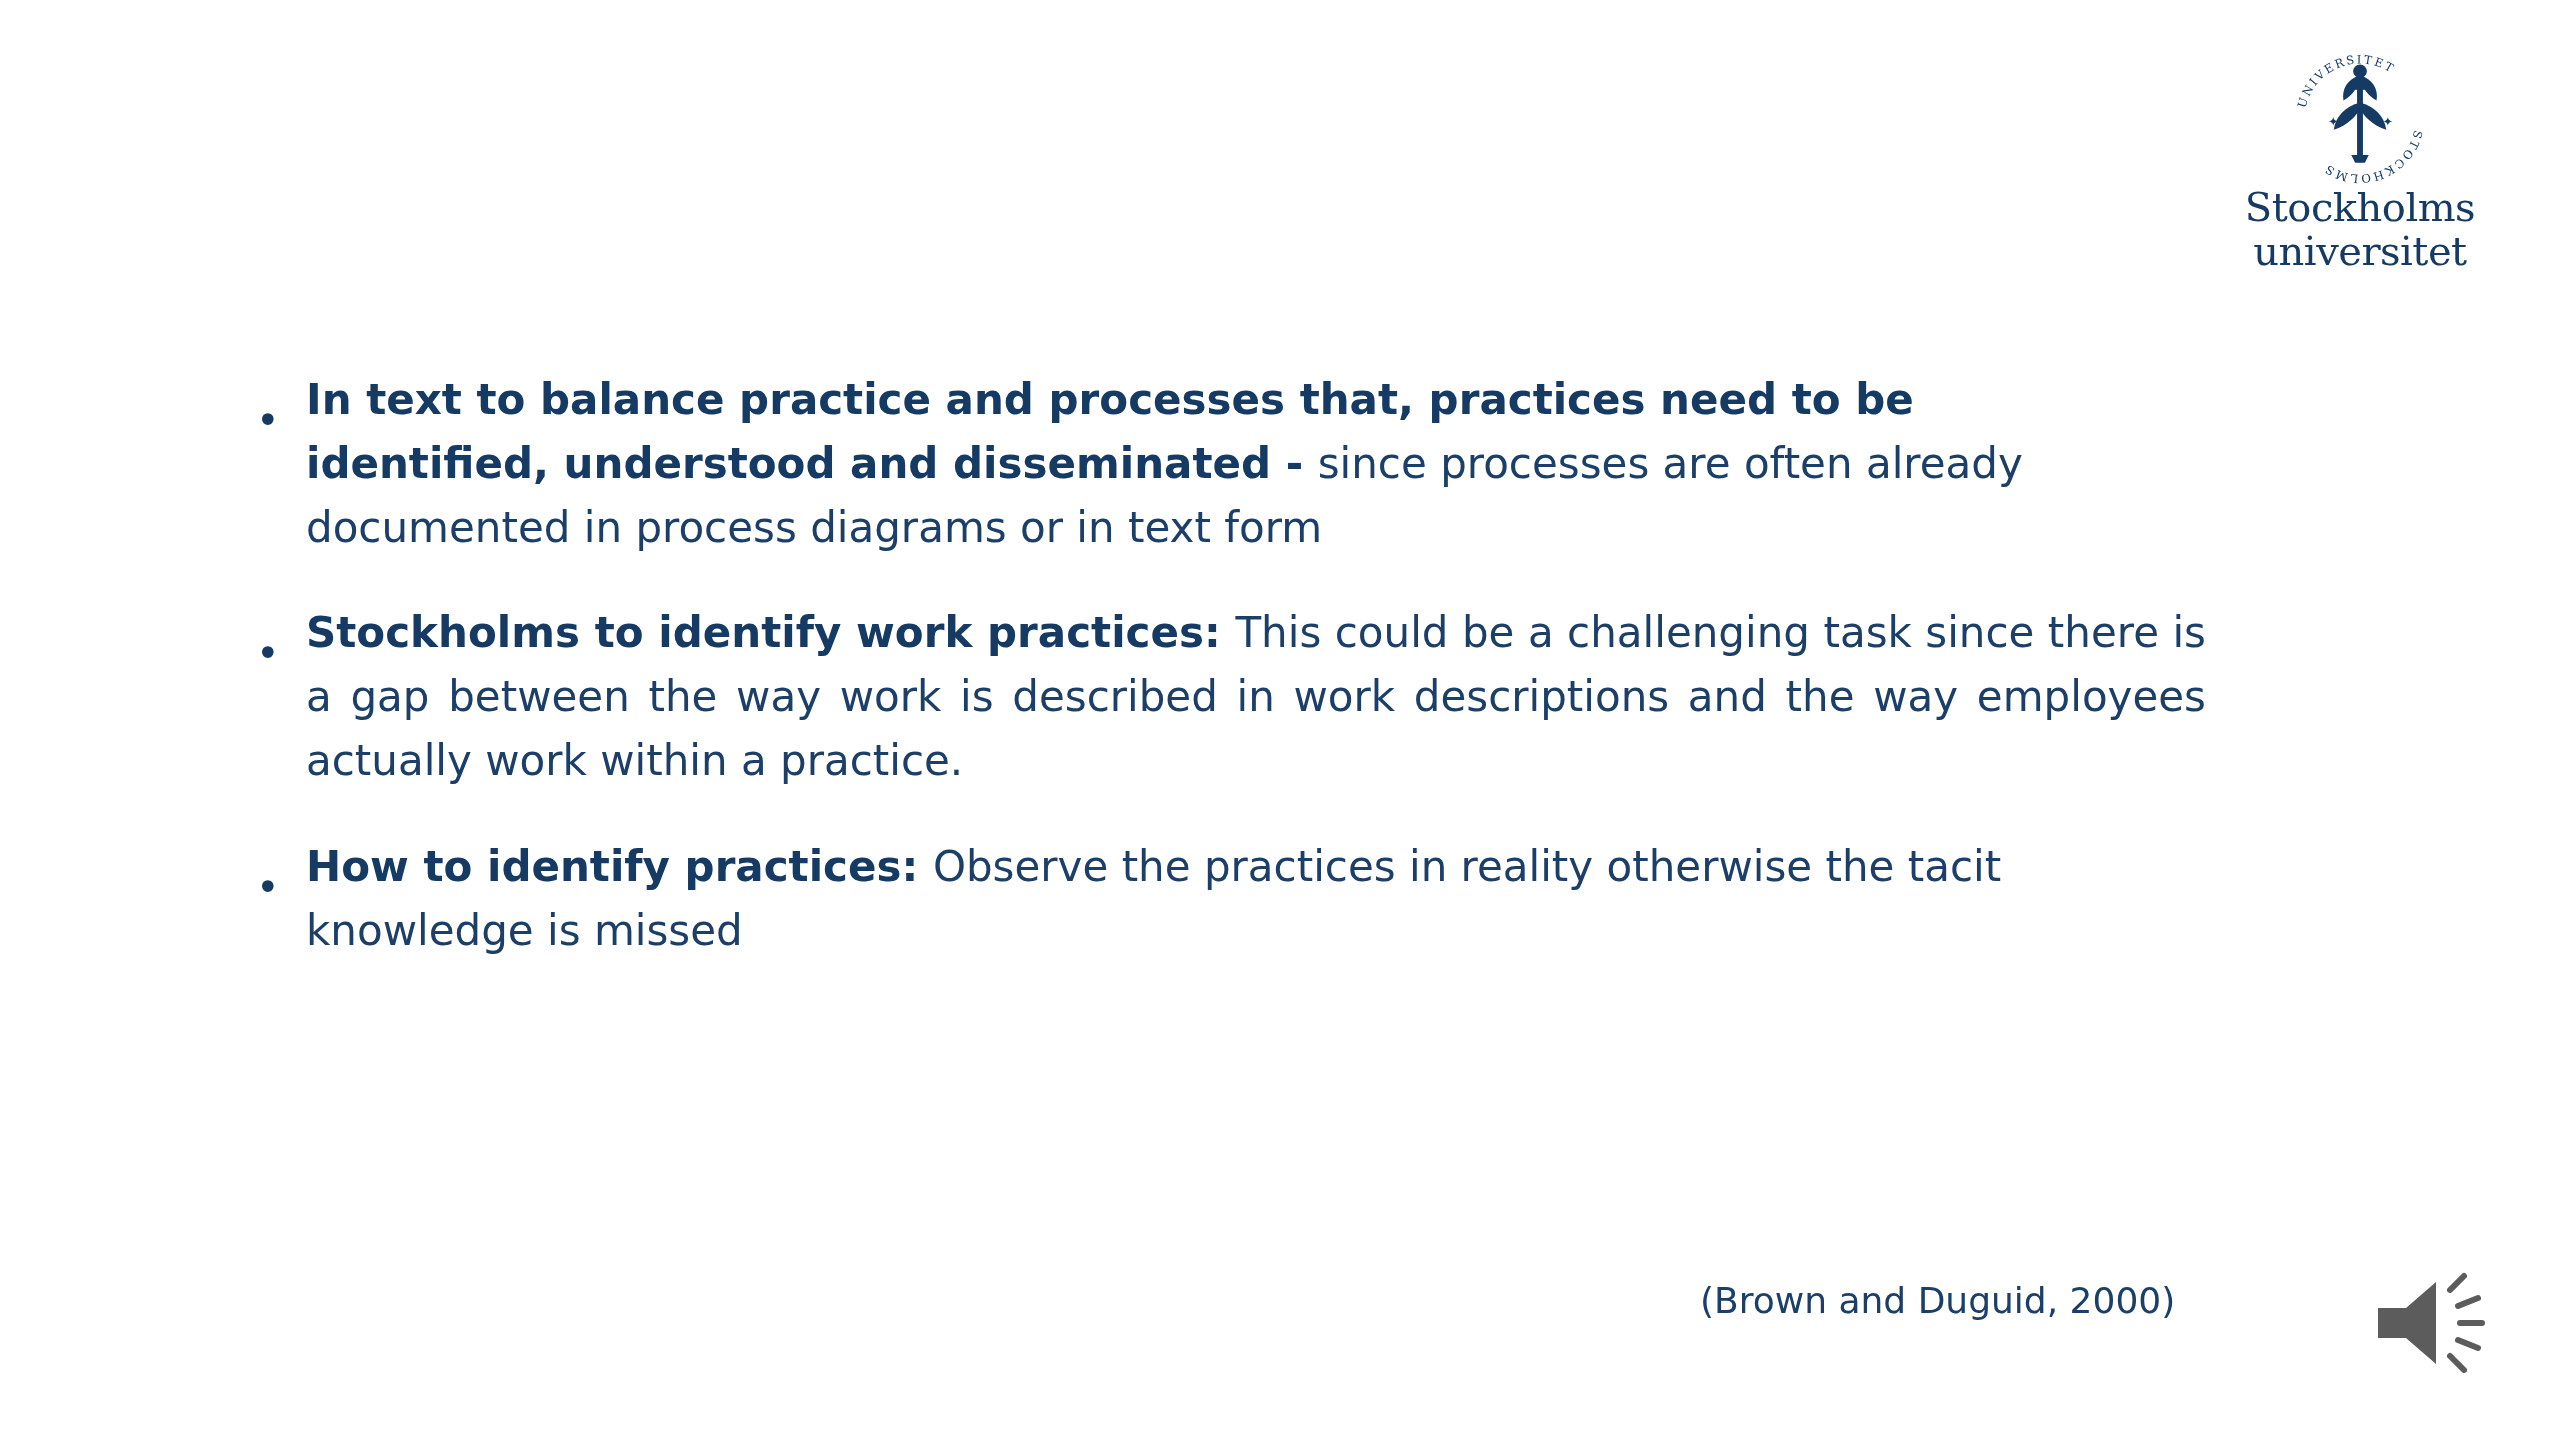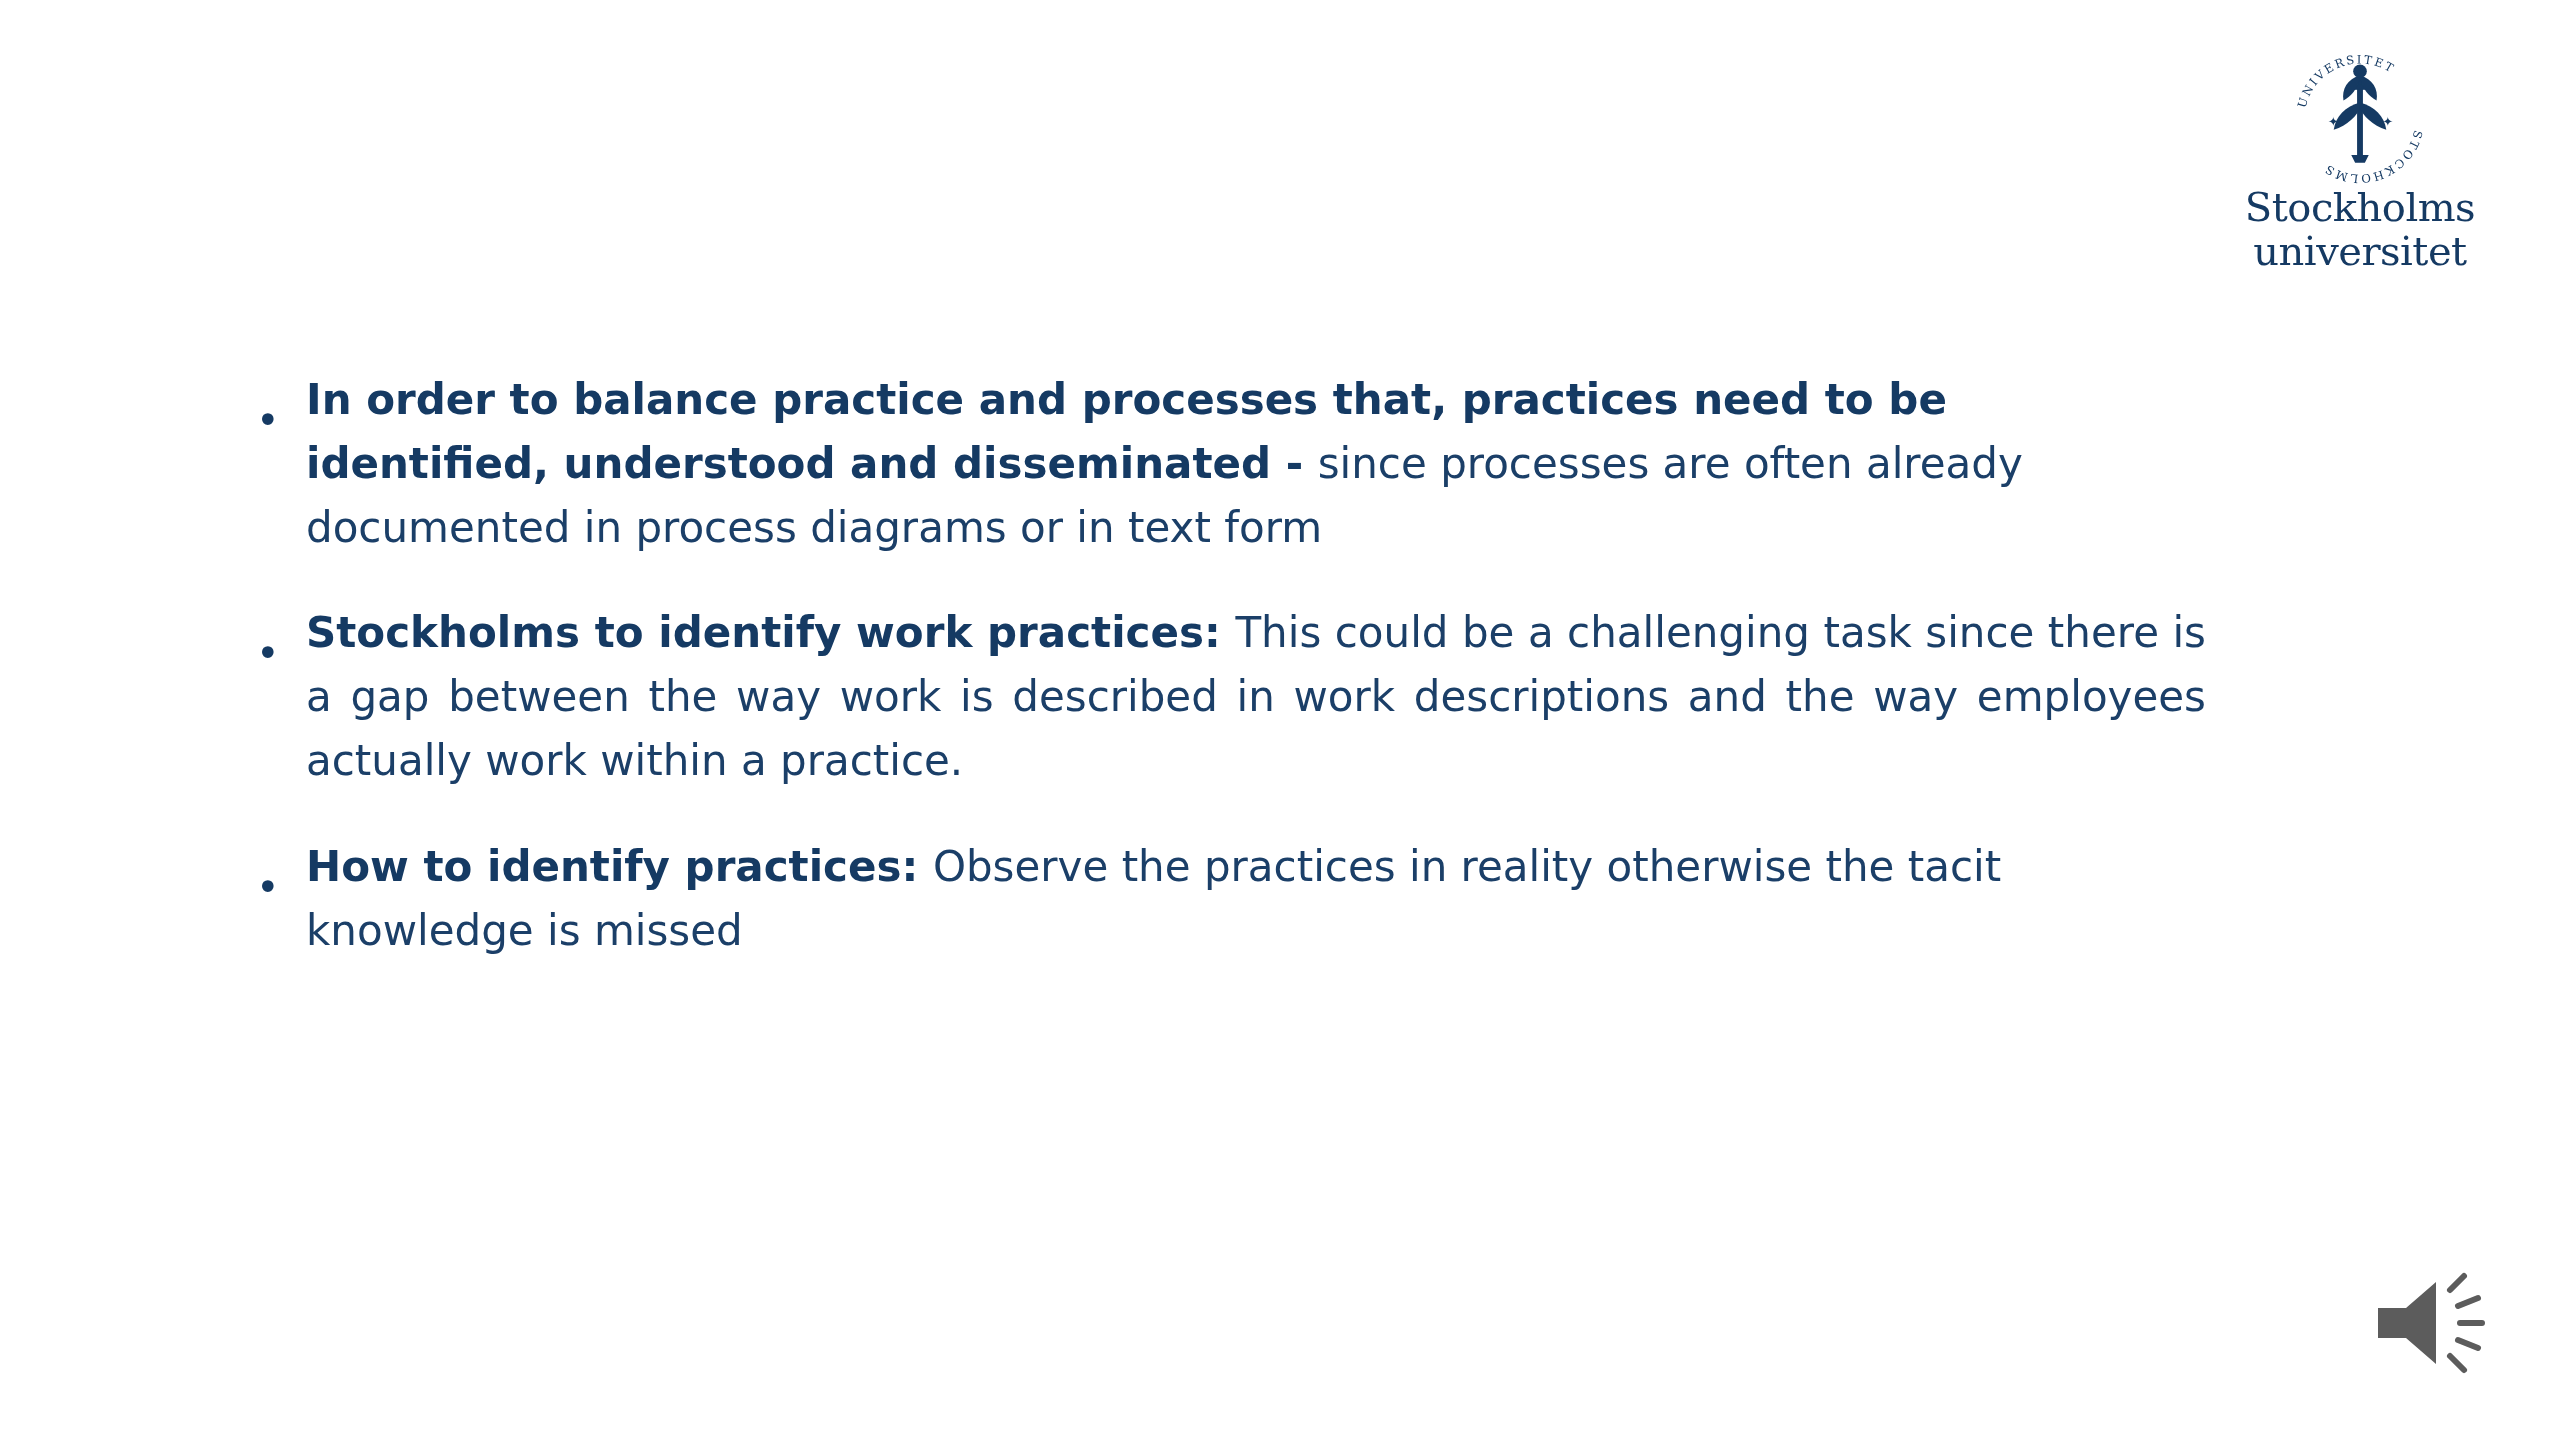--- a/index.html
+++ b/index.html
@@ -152,40 +152,41 @@
       <div>universitet</div>
     </div>
   </div>
 
 
   <div class="bullets">
 
     <div class="bullet b1">
       <div class="bullet-dot">•</div>
       <div class="bullet-text">
-        <b>In order to balance practice and processes that, practices need to be identified, understood and disseminated - </b><span>since processes are often already documented in process diagrams or in text form</span>
+        <b>In text to balance practice and processes that, practices need to be identified, understood and disseminated - </b><span>since processes are often already documented in process diagrams or in text form</span>
       </div>
     </div>
 
     <div class="bullet b2">
       <div class="bullet-dot">•</div>
       <div class="bullet-text">
         <b>Stockholms to identify work practices: </b><span>This could be a challenging task since there is a gap between the way work is described in work descriptions and the way employees actually work within a practice.</span>
       </div>
     </div>
 
     <div class="bullet b3">
       <div class="bullet-dot">•</div>
       <div class="bullet-text">
         <b>How to identify practices: </b><span>Observe the practices in reality otherwise the tacit knowledge is missed</span>
       </div>
     </div>
 
   </div>
 
+  <div class="citation">(Brown and Duguid, 2000)</div>
 
   <div class="speaker-icon">
     <svg viewBox="0 0 130 110" width="130" height="110">
       <path d="M10 40 L38 40 L68 14 L68 96 L38 70 L10 70 Z" fill="#5c5c5c"></path>
       <g stroke="#5c5c5c" stroke-width="6" stroke-linecap="round" fill="none">
         <line x1="82" y1="22" x2="96" y2="8"></line>
         <line x1="90" y1="38" x2="110" y2="30"></line>
         <line x1="92" y1="55" x2="114" y2="55"></line>
         <line x1="90" y1="72" x2="110" y2="80"></line>
         <line x1="82" y1="88" x2="96" y2="102"></line>

